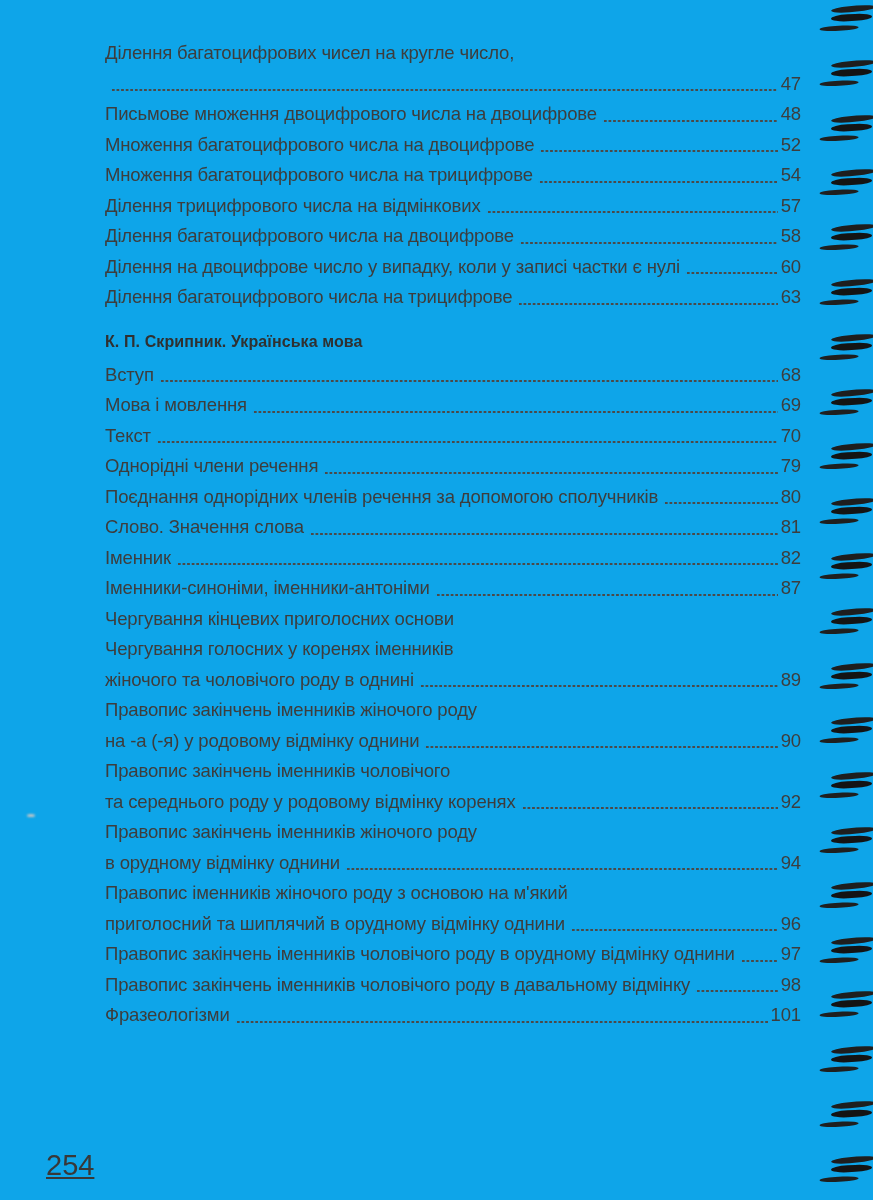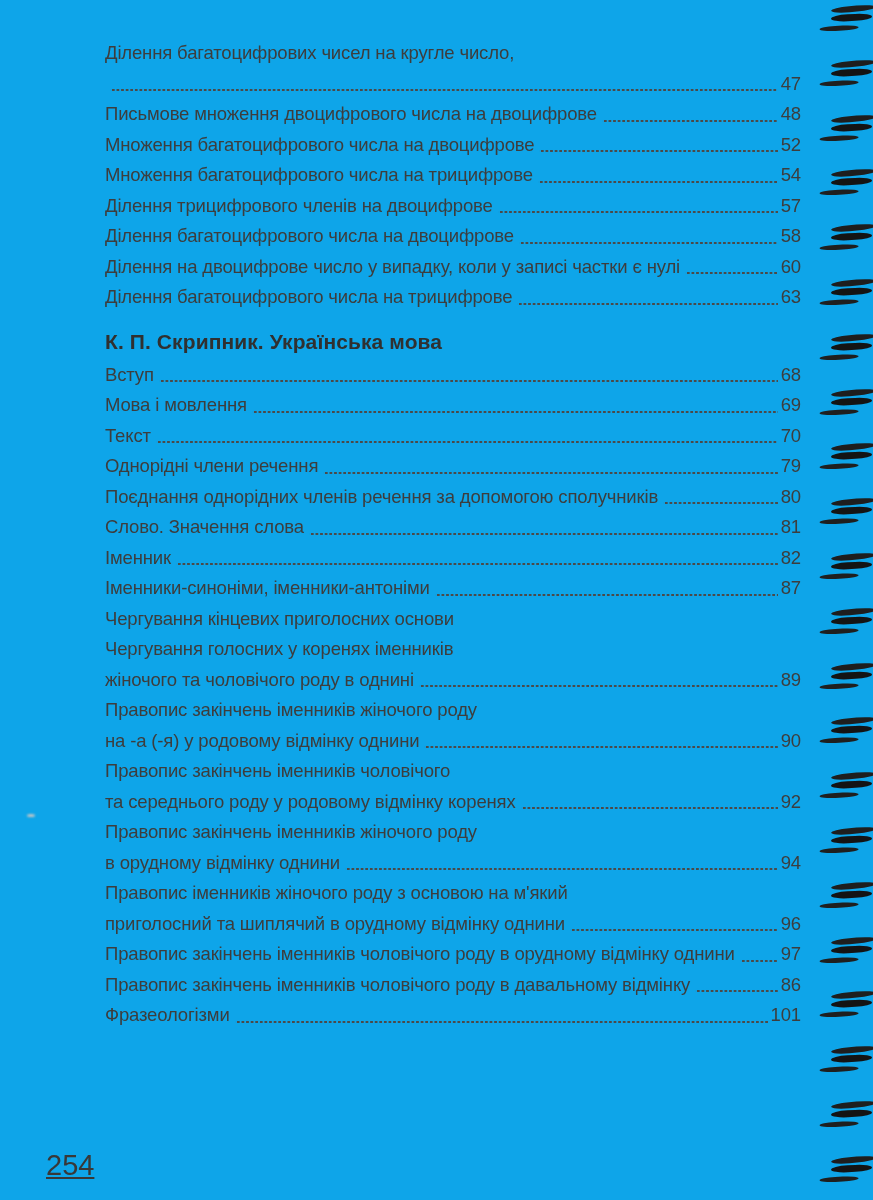--- a/index.html
+++ b/index.html
@@ -33,21 +33,21 @@
     background-image:radial-gradient(circle, #4a4a4a 1.05px, rgba(0,0,0,0) 1.35px);
     background-size:4.6px 4px;
     background-repeat:repeat-x;
     background-position:left 1px bottom 7px;
   }
   .pagenum{flex:0 0 auto;}
   .toc-heading{
     margin:14px 0 3px 0;
     height:30px;
     line-height:30px;
-    font-size:21px;
+    font-size:16px;
     font-weight:700;
     color:#303030;
     letter-spacing:0.1px;
     white-space:nowrap;
   }
   
   .folio{
     position:absolute;
     left:46px; top:1150px;
     font-size:29px;
@@ -143,21 +143,21 @@
         <span class="toc-label">Множення багатоцифрового числа на двоцифрове</span>
         <span class="leader"></span>
         <span class="pagenum">52</span>
       </div>
       <div class="toc-row">
         <span class="toc-label">Множення багатоцифрового числа на трицифрове</span>
         <span class="leader"></span>
         <span class="pagenum">54</span>
       </div>
       <div class="toc-row">
-        <span class="toc-label">Ділення трицифрового членів на двоцифрове</span>
+        <span class="toc-label">Ділення трицифрового числа на відмінкових</span>
         <span class="leader"></span>
         <span class="pagenum">57</span>
       </div>
       <div class="toc-row">
         <span class="toc-label">Ділення багатоцифрового числа на двоцифрове</span>
         <span class="leader"></span>
         <span class="pagenum">58</span>
       </div>
       <div class="toc-row">
         <span class="toc-label">Ділення на двоцифрове число у випадку, коли у записі частки є нулі</span>
@@ -254,21 +254,21 @@
         <span class="pagenum">96</span>
       </div>
       <div class="toc-row">
         <span class="toc-label">Правопис закінчень іменників чоловічого роду в орудному відмінку однини</span>
         <span class="leader"></span>
         <span class="pagenum">97</span>
       </div>
       <div class="toc-row">
         <span class="toc-label">Правопис закінчень іменників чоловічого роду в давальному відмінку</span>
         <span class="leader"></span>
-        <span class="pagenum">86</span>
+        <span class="pagenum">98</span>
       </div>
       <div class="toc-row">
         <span class="toc-label">Фразеологізми</span>
         <span class="leader"></span>
         <span class="pagenum">101</span>
       </div>
     </main>
   <div class="folio">254</div>
   <div class="speck"></div>
 </div>

